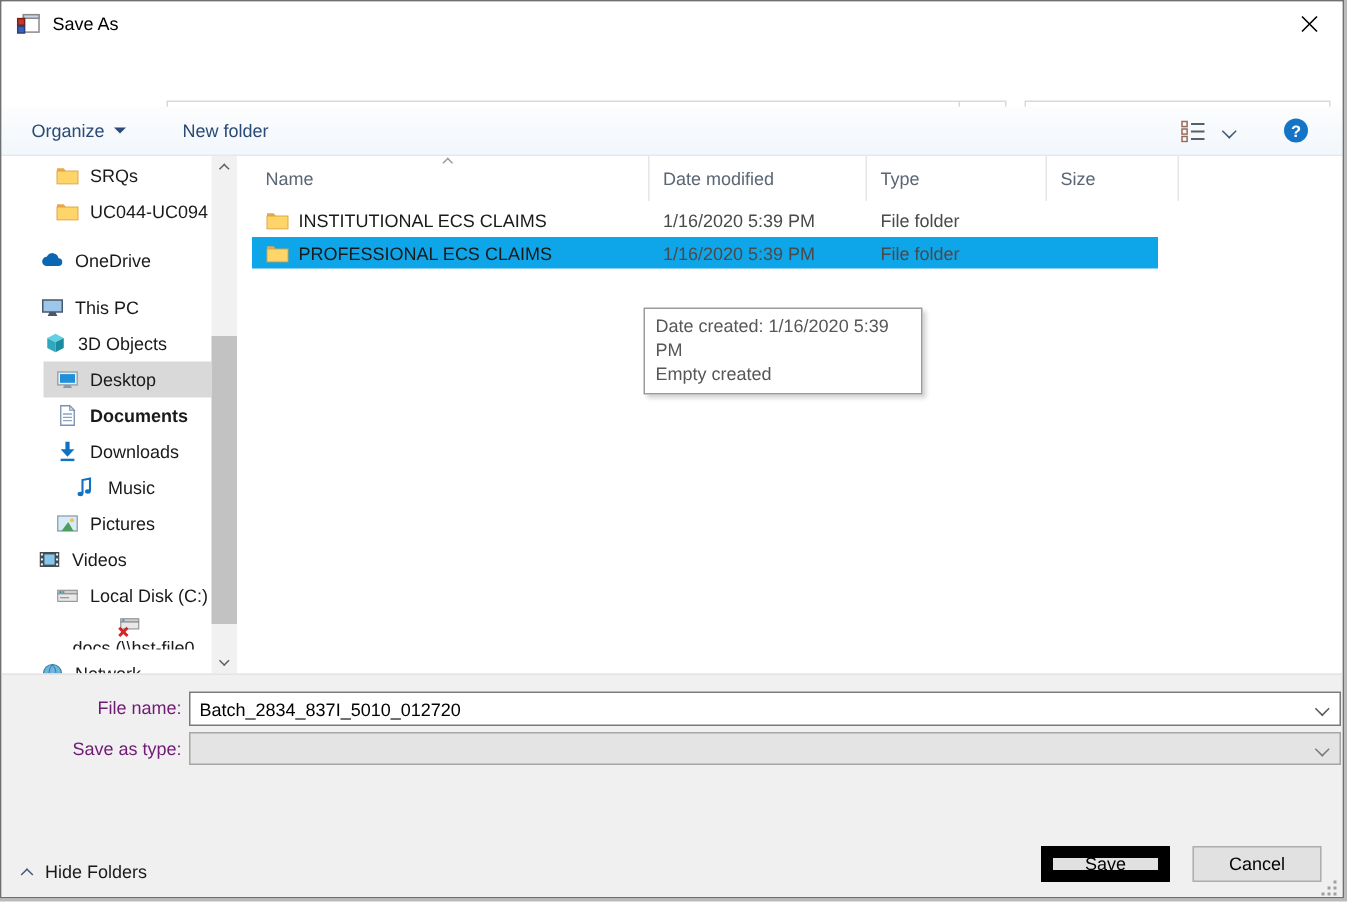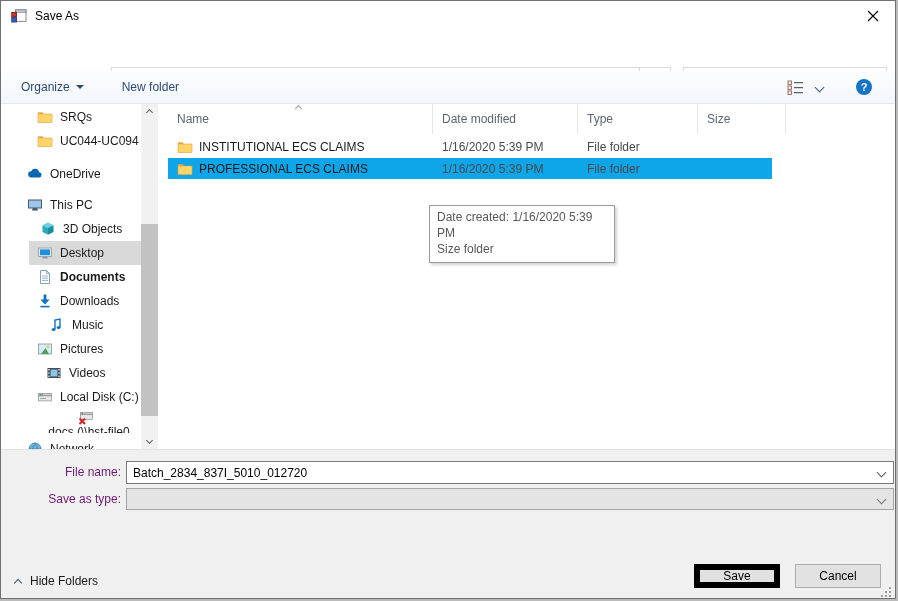--- a/index.html
+++ b/index.html
@@ -78,21 +78,21 @@
                border:1px solid #7a7a7a; background:#fff; display:flex; align-items:center; }
   .fname-wrap input{ border:0; outline:none; flex:1; height:100%; padding-left:6px;
                      font-family:inherit; font-size:12px; color:#000; background:transparent; }
   .combo-chev{ width:24px; height:100%; display:flex; align-items:center; justify-content:center; }
   .stype-wrap{ position:absolute; left:125px; top:38px; width:768px; height:22px;
                border:1px solid #a6a6a6; background:#e4e4e4; display:flex; align-items:center; }
   .hide-folders{ position:absolute; left:8px; top:119px; height:24px; display:flex;
                  align-items:center; gap:9px; padding:0 6px; }
   .btn{ position:absolute; top:114px; width:86px; height:24px; background:#e1e1e1;
         border:1px solid #adadad; display:flex; align-items:center; justify-content:center; color:#000; }
-  .btn.default{ border:6px solid #000000; }
+  .btn.default{ border:8px solid #000000; }
   .grip{ position:absolute; right:4px; bottom:3px; width:10px; height:10px; }
   .grip i{ position:absolute; width:2px; height:2px; background:#9f9f9f; }
 </style>
 </head>
 <body>
 
 <div id="window">
 
   <div class="titlebar">
     <svg class="app-icon" viewBox="0 0 16 16">
@@ -216,21 +216,21 @@
     </div>
 
     <div class="side-item" style="top:89px;padding-left:26px;">
       <svg class="ico" viewBox="0 0 16 16">
         <rect x="1.5" y="3" width="13" height="8" fill="#9cc6ea" stroke="#49586a" stroke-width="1"></rect>
         <path d="M6 11 h4 l1.2 2.6 h-6.4 z" fill="#49586a"></path>
       </svg>
       <span>This PC</span>
     </div>
 
-    <div class="side-item" style="top:113px;padding-left:39px;">
+    <div class="side-item" style="top:113px;padding-left:28px;">
       <svg class="ico" viewBox="0 0 16 16">
         <polygon points="8,1.5 13.5,4.3 8,7.1 2.5,4.3" fill="#62d2e3"></polygon>
         <polygon points="2.5,4.3 8,7.1 8,13.8 2.5,11" fill="#2fa8bd"></polygon>
         <polygon points="13.5,4.3 8,7.1 8,13.8 13.5,11" fill="#1b8ba0"></polygon>
       </svg>
       <span>3D Objects</span>
     </div>
 
     <div class="side-item sel" style="top:137px;left:28px;width:112px;padding-left:8px;">
       <svg class="ico" viewBox="0 0 16 16">
@@ -269,21 +269,21 @@
 
     <div class="side-item" style="top:233px;padding-left:36px;">
       <svg class="ico" viewBox="0 0 16 16">
         <rect x="1.5" y="3" width="13" height="10" fill="#d7ecf7" stroke="#8fa0ae" stroke-width="0.9"></rect>
         <polygon points="4,13 8.5,7 12,13" fill="#4d9e5f"></polygon>
         <circle cx="11" cy="5.8" r="1.3" fill="#f2c14b"></circle>
       </svg>
       <span>Pictures</span>
     </div>
 
-    <div class="side-item" style="top:257px;padding-left:45px;">
+    <div class="side-item" style="top:257px;padding-left:24px;">
       <svg class="ico" viewBox="0 0 16 16">
         <rect x="1.5" y="3" width="13" height="10" fill="#454c54"></rect>
         <rect x="4.6" y="4.6" width="6.8" height="6.8" fill="#86c8ec"></rect>
         <rect x="2.3" y="4" width="1.3" height="1.3" fill="#fff"></rect>
           <rect x="2.3" y="7.3" width="1.3" height="1.3" fill="#fff"></rect>
           <rect x="2.3" y="10.6" width="1.3" height="1.3" fill="#fff"></rect>
         <rect x="12.4" y="4" width="1.3" height="1.3" fill="#fff"></rect>
           <rect x="12.4" y="7.3" width="1.3" height="1.3" fill="#fff"></rect>
           <rect x="12.4" y="10.6" width="1.3" height="1.3" fill="#fff"></rect>
       </svg>
@@ -369,21 +369,21 @@
         <span>PROFESSIONAL ECS CLAIMS</span>
       </div>
       <div class="fl-c" style="width:145px;color:#4a4a4a;">1/16/2020 5:39 PM</div>
       <div class="fl-c" style="width:120px;color:#4a4a4a;">File folder</div>
       <div class="fl-c" style="width:74px;color:#4a4a4a;"></div>
     </div>
   </div>
 
   <div class="tooltip">
     <div>Date created: 1/16/2020 5:39 PM</div>
-    <div>Size folder</div>
+    <div>Empty created</div>
   </div>
 
   <div class="bottom">
     <div class="f-label" style="left:5px;top:15px;">File name:</div>
     <div class="fname-wrap">
       <input value="Batch_2834_837I_5010_012720" style="">
       <div class="combo-chev">
         <i class="chev down" style="border-color:#5a5a5a;"></i>
       </div>
     </div>

